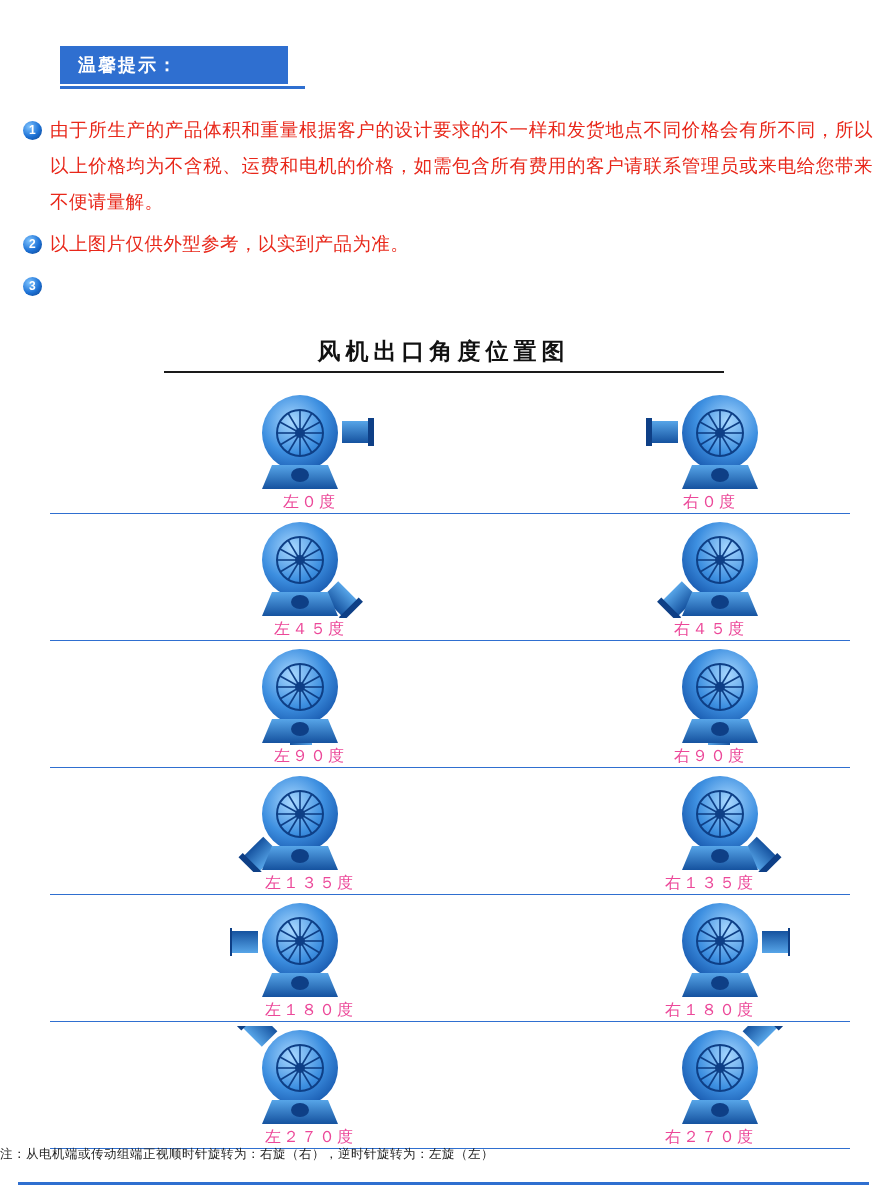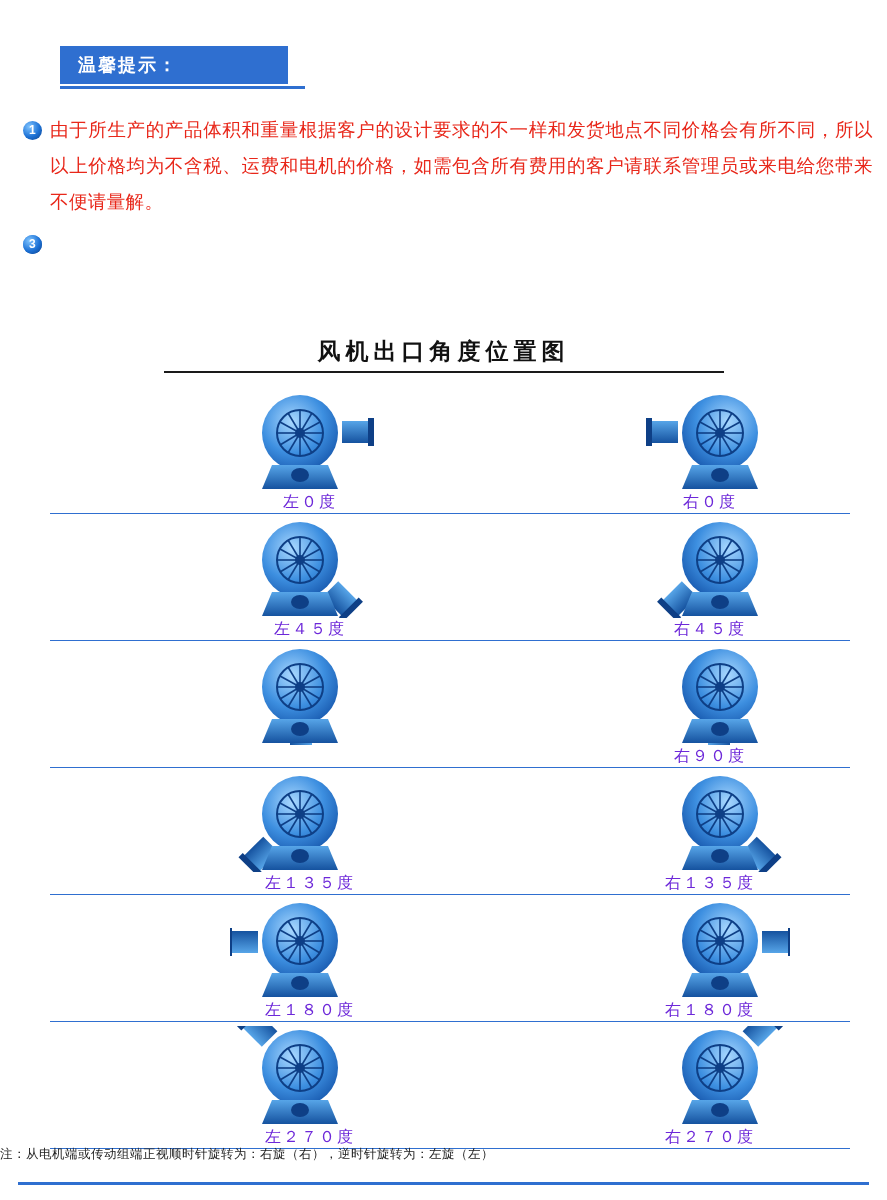--- a/index.html
+++ b/index.html
@@ -148,21 +148,21 @@
   }
   .cell-label {
     position: absolute;
     left: 0;
     bottom: 0;
     width: 100%;
     text-align: center;
     font-family: "DejaVu Serif", serif;
     font-size: 16px;
     letter-spacing: 2px;
-    color: #6d28d9;
+    color: #ec4899;
   }
 
   .footnote {
     position: absolute;
     left: 0;
     top: 1146px;
     width: 887px;
     text-align: left;
     font-family: "DejaVu Serif", serif;
     font-size: 12.5px;
@@ -192,20 +192,21 @@
     <div class="banner-underline"></div>
   </div>
 
   <div class="notes">
     <div class="note">
       <span class="note-num">1</span>
       <span>由于所生产的产品体积和重量根据客户的设计要求的不一样和发货地点不同价格会有所不同，所以以上价格均为不含税、运费和电机的价格，如需包含所有费用的客户请联系管理员或来电给您带来不便请量解。</span>
     </div>
     <div class="note">
       <span class="note-num">2</span>
+      <span>以上图片仅供外型参考，以实到产品为准。</span>
     </div>
     <div class="note">
       <span class="note-num">3</span>
     </div>
   </div>
 
   <div class="diagram">
     <div class="diagram-title">风机出口角度位置图</div>
     <div class="diagram-title-rule"></div>
 
@@ -370,20 +371,21 @@
                   <line x1="70" y1="42" x2="58" y2="62"></line>
                 <line x1="70" y1="42" x2="50" y2="54"></line>
                   <line x1="70" y1="42" x2="47" y2="42"></line>
                 <line x1="70" y1="42" x2="50" y2="31"></line>
                   <line x1="70" y1="42" x2="58" y2="22"></line>
               </g>
               <path d="M42 74 L98 74 L108 98 L32 98 Z" fill="url(#b1)"></path>
               <ellipse cx="70" cy="84" rx="9" ry="7" fill="#0e3f86"></ellipse>
             </svg>
           </div>
+          <div class="cell-label">左９０度</div>
         </div>
         <div class="cell right">
           <div class="fan-wrap">
             <svg viewBox="0 0 160 100" width="160" height="100" aria-hidden="true">
               <g transform="translate(160,0) scale(-1,1)">
                 <g transform="rotate(90 70 42)">
                   <rect x="112" y="30" width="30" height="22" fill="url(#b1)"></rect>
                   <rect x="138" y="27" width="6" height="28" fill="#0e3f86"></rect>
                 </g>
                 <circle cx="70" cy="42" r="38" fill="url(#g1)"></circle>

